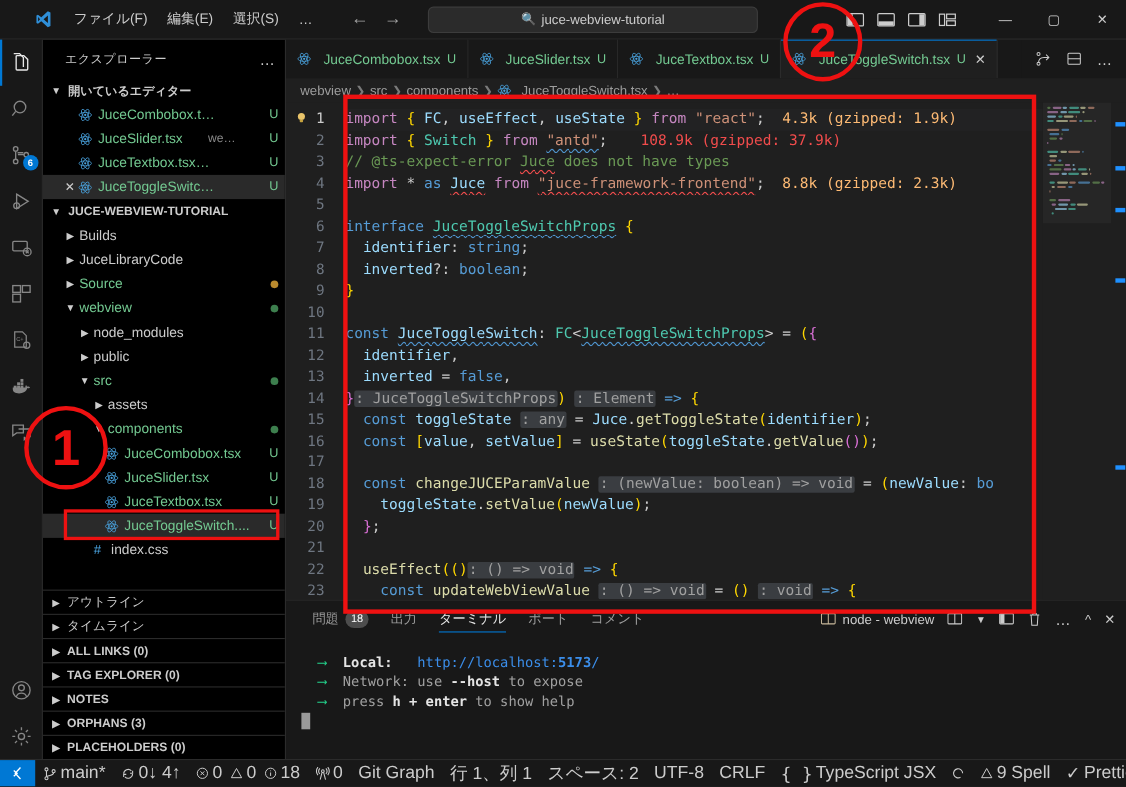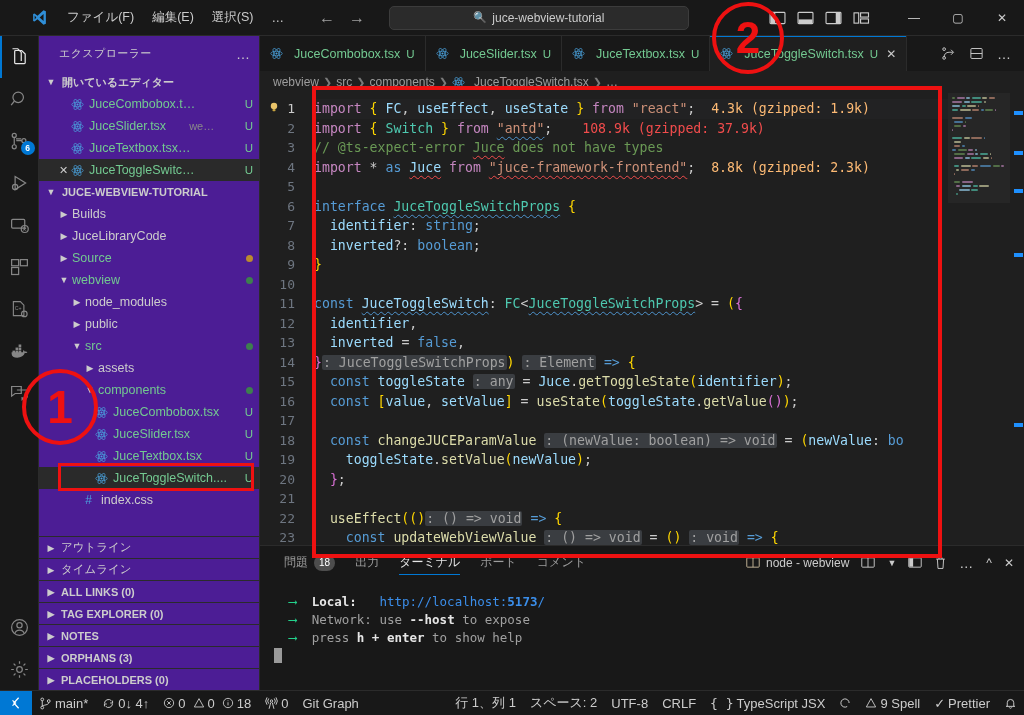--- a/index.html
+++ b/index.html
@@ -56,21 +56,21 @@
   }
   .ab-item svg { width: 21px; height: 21px; }
   .ab-badge {
     position: absolute; right: 4px; bottom: 7px; background: #0078d4; color: #fff;
     font-size: 8.5px; min-width: 14px; height: 14px; border-radius: 7px;
     display: flex; align-items: center; justify-content: center; font-weight: 600;
   }
   .ab-spacer { flex: 1; }
 
   
-  .sidebar { width: 221px; background: #4c1d95; flex: 0 0 221px; display: flex; flex-direction: column;
+  .sidebar { width: 221px; background: #000000; flex: 0 0 221px; display: flex; flex-direction: column;
              border-right: 1px solid #2b2b2b; overflow: hidden; }
   .sb-header {
     height: 35px; display: flex; align-items: center; padding: 0 8px 0 20px;
     font-size: 11px; letter-spacing: .4px; color: #cccccc; flex: 0 0 35px;
   }
   .sb-header .dots { margin-left: auto; font-size: 14px; color: #cccccc; letter-spacing: 1px; }
   .sec-title {
     height: 22px; display: flex; align-items: center; gap: 3px; font-size: 11px;
     font-weight: 700; color: #cccccc; padding-left: 4px; cursor: default;
   }
@@ -186,21 +186,21 @@
   .t-green { color: #23d18b; }
   .t-bold { font-weight: 700; color: #e5e5e5; }
   .t-dim { color: #a0a0a0; }
   .t-link { color: #3b8eea; }
   .t-linkb { color: #3b8eea; font-weight: 700; }
   .cursor-block { display:inline-block; width: 8px; height: 15px; background: #9a9a9a; vertical-align:-3px;}
 
   
   .statusbar {
     height: 37px; flex: 0 0 24px; background: #181818; display: flex; align-items: center;
-    font-size: 13px; color: #cccccc; border-top: 1px solid #2b2b2b;
+    font-size: 16px; color: #cccccc; border-top: 1px solid #2b2b2b;
   }
   .sb-remote { background: #0078d4; color: #fff; height: 24px; display: flex; align-items: center;
                padding: 0 9px; }
   .sb-item { display: flex; align-items: center; gap: 3px; padding: 0 7px; height: 24px; cursor: default;
              white-space: nowrap; }
   .sb-right { margin-left: auto; display: flex; align-items: center; }
 
   
   .annot { position: absolute; pointer-events: none; }
   .circ {

